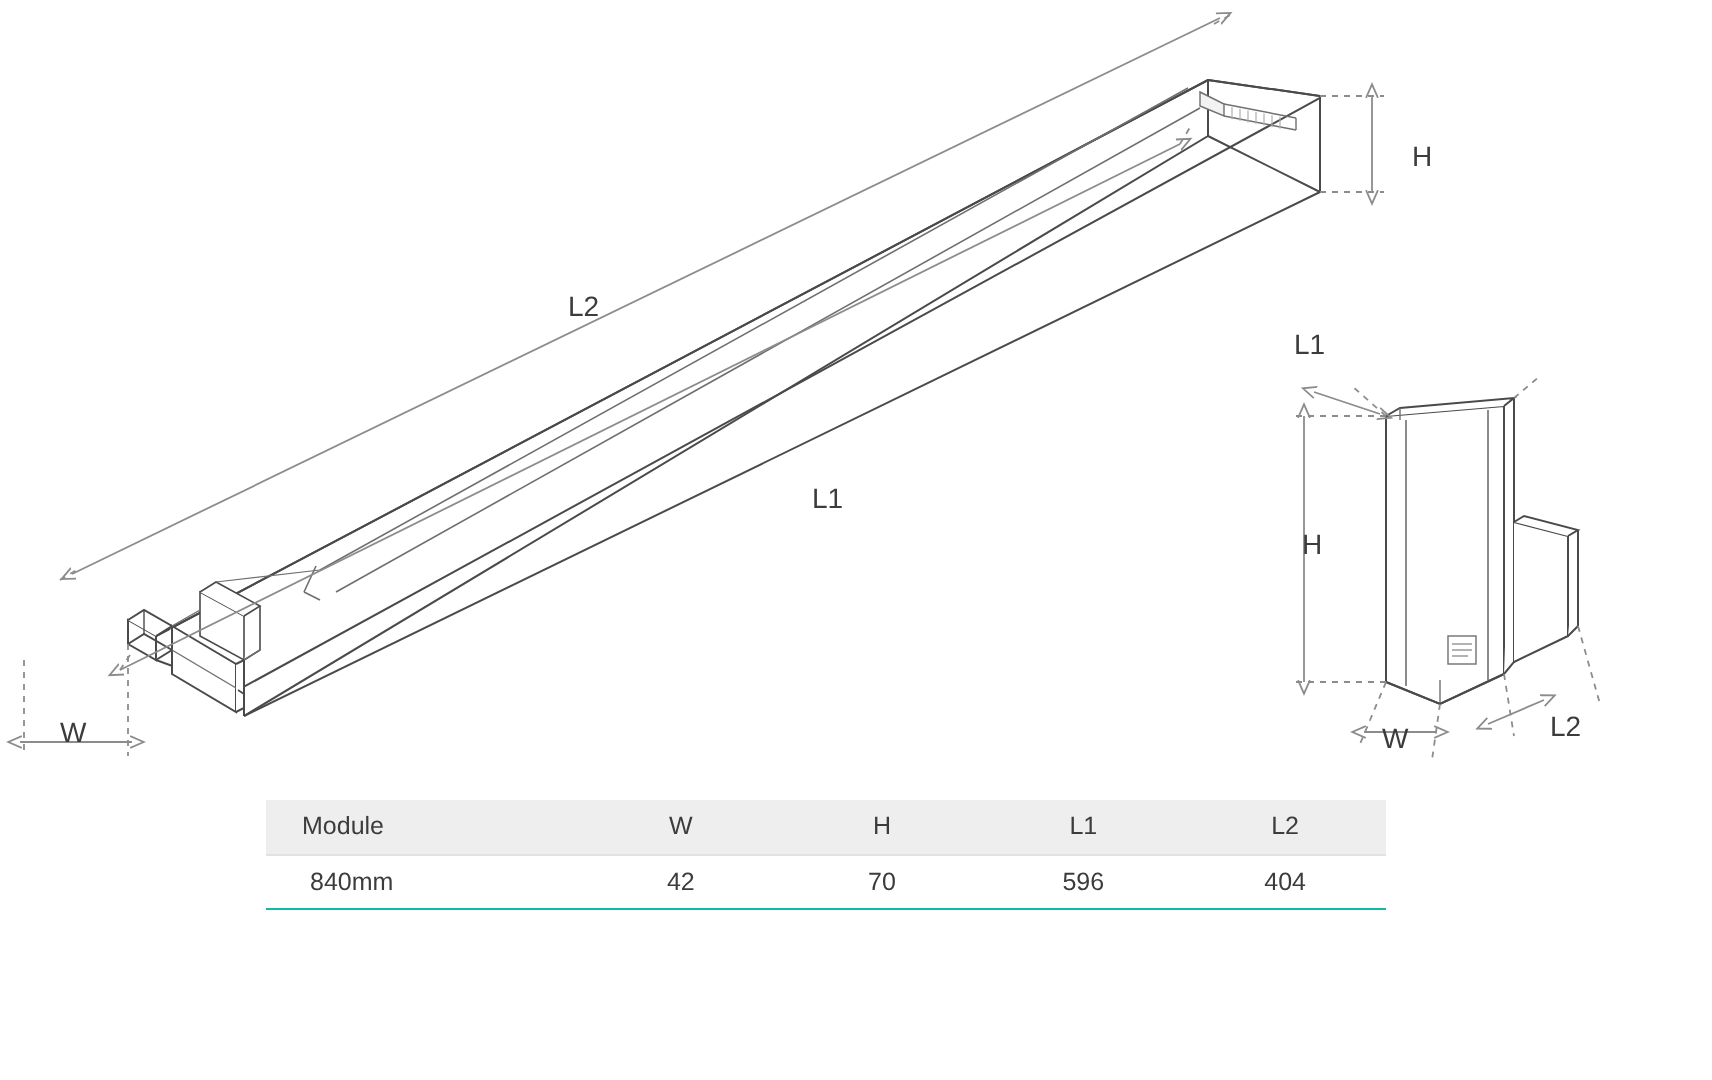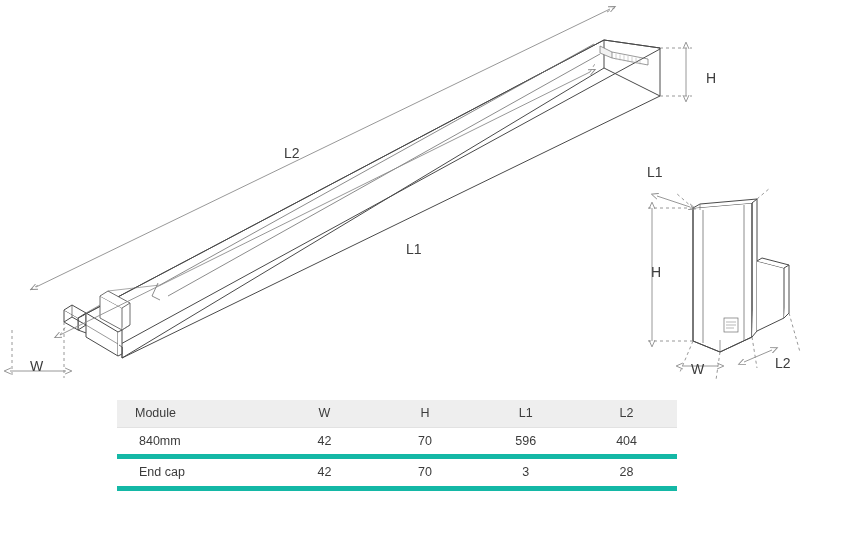--- a/index.html
+++ b/index.html
@@ -31,33 +31,33 @@
   }
   .dim-label {
     position: absolute;
     font-size: 14px;
     color: #3c3c3c;
     white-space: nowrap;
   }
   
   #spec-table {
     position: absolute;
-    left: 117px;
+    left: 133px;
     top: 400px;
     width: 560px;
     border-collapse: collapse;
     font-size: 12.5px;
     color: #3c3c3c;
   }
   #spec-table th, #spec-table td {
     padding: 0;
     height: 26.5px;
     font-weight: normal;
     text-align: center;
-    border-bottom: 5px solid #14b8a6;
+    border-bottom: 1px solid #14b8a6;
   }
   #spec-table thead th {
     background: #eeeeee;
     border-bottom: 1px solid #e2e2e2;
   }
   #spec-table thead th.col-module,
   #spec-table tbody td.col-module {
     text-align: left;
     padding-left: 18px;
   }
@@ -218,23 +218,16 @@
       </tr>
     </thead>
     <tbody>
       <tr>
         <td class="col-module">840mm</td>
         <td class="col-w">42</td>
         <td class="col-h">70</td>
         <td class="col-l1">596</td>
         <td class="col-l2">404</td>
       </tr>
-      <tr>
-        <td class="col-module">End cap</td>
-        <td class="col-w">42</td>
-        <td class="col-h">70</td>
-        <td class="col-l1">3</td>
-        <td class="col-l2">28</td>
-      </tr>
     </tbody>
   </table>
 
 </div>
 
 </body></html>

